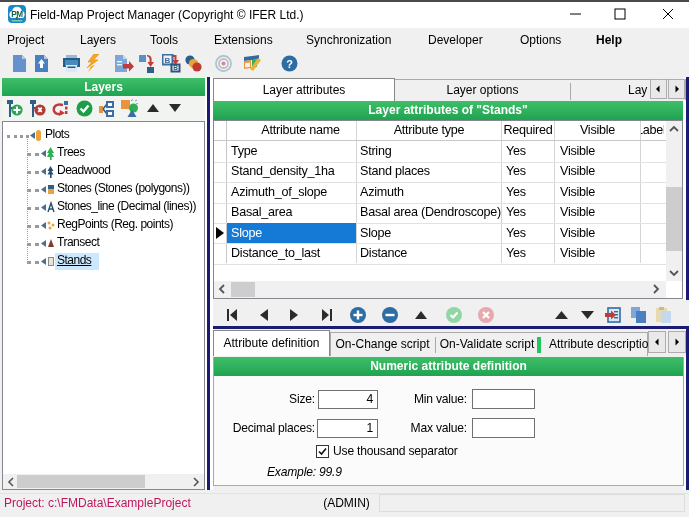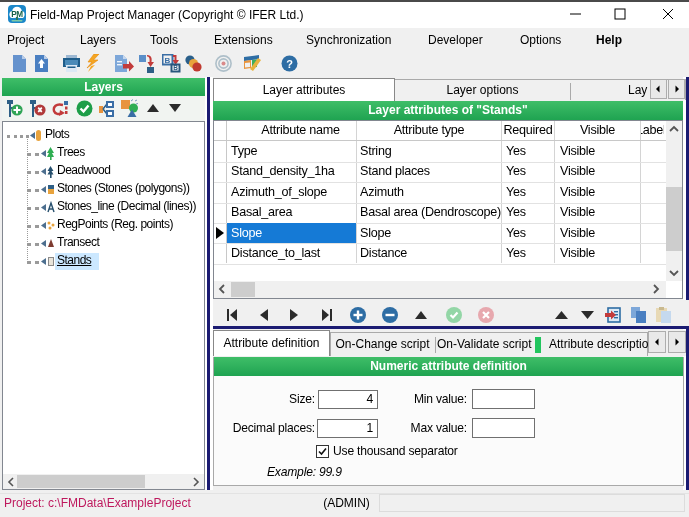--- a/index.html
+++ b/index.html
@@ -407,21 +407,21 @@
       <rect x="6" y="4" width="10" height="12" fill="#c5d9ee"></rect>
     </svg>
   </div>
   <div class="abs" style="left:213px;top:326px;width:476px;height:3px;background:#1b1b72;"></div>
 
   <div class="abs" style="left:213px;top:330px;width:473px;height:26px;background:#f0f0f0;"></div>
   <div class="abs" style="left:330px;top:332px;width:318px;height:24px;background:#f0f0f0;border:1px solid #aaa;border-bottom:none;"></div>
   <div class="abs" style="left:213px;top:330px;width:117px;height:26px;background:#fff;border:1px solid #888;border-bottom:none;"></div>
   <div class="abs tabtext" style="left:213px;top:336px;width:117px;text-align:center;">Attribute definition</div>
   <div class="abs tabtext" style="left:330px;top:337px;width:106px;text-align:center;border-right:1px solid #aaa;height:16px;">On-Change script</div>
-  <div class="abs tabtext" style="left:437px;top:337px;width:104px;border-right:6px solid #22c55e;height:16px;">On-Validate script</div>
+  <div class="abs tabtext" style="left:437px;top:337px;width:104px;text-align:center;border-right:4px solid #22c55e;height:16px;">On-Validate script</div>
   <div class="abs tabtext" style="left:542px;top:337px;width:106px;text-align:left;padding-left:7px;overflow:hidden;white-space:nowrap;">Attribute description</div>
   <div class="abs" style="left:648px;top:331px;width:18px;height:22px;background:#e9e9e9;border:1px solid #adadad;"></div>
   <div class="abs" style="left:668px;top:331px;width:18px;height:22px;background:#e9e9e9;border:1px solid #adadad;"></div>
   <svg class="abs" style="left:652px;top:337px;" width="10" height="10" viewBox="0 0 10 10">
       <path d="M6.5 1.5 L3 5 L6.5 8.5 Z" fill="#000"></path>
     </svg>
   <svg class="abs" style="left:672px;top:337px;" width="10" height="10" viewBox="0 0 10 10">
       <path d="M3.5 1.5 L7 5 L3.5 8.5 Z" fill="#000"></path>
     </svg>
 

